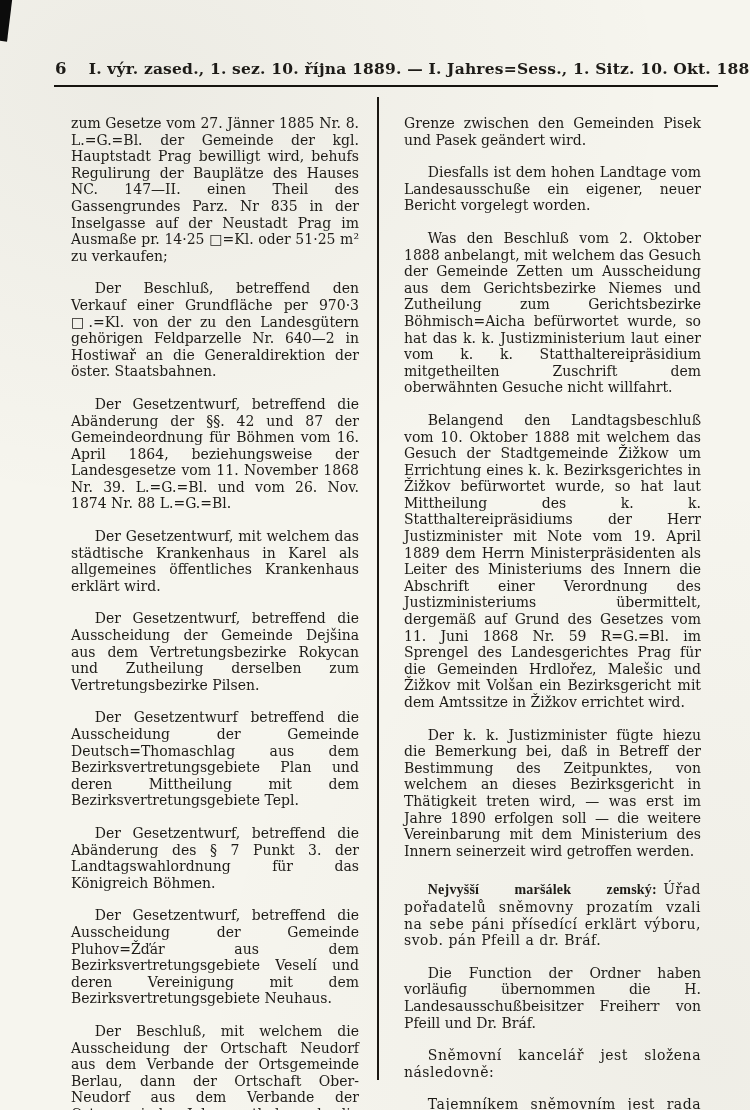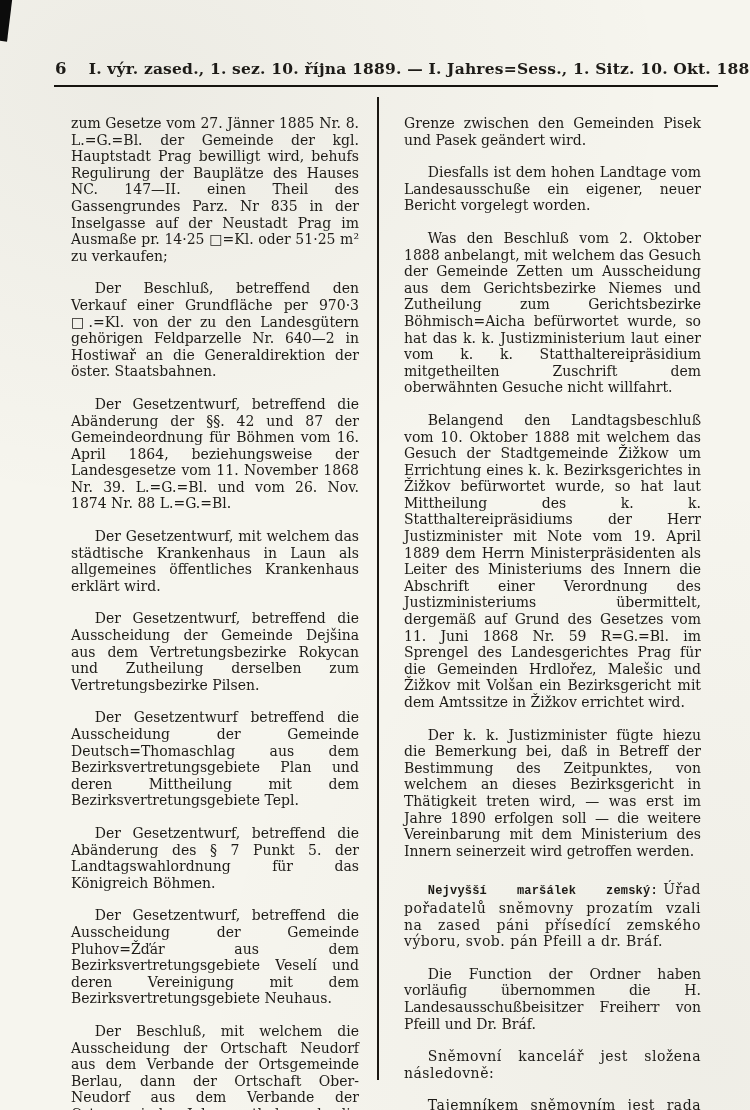--- a/index.html
+++ b/index.html
@@ -45,22 +45,22 @@
   }
   .col-left  { left:55px;  width:320px; }
   .col-right { left:388px; width:329px; }
   p.para { margin:16px; text-indent:1.7em; }
   p.noindent { text-indent:0; }
   p.g1 { margin-top:7px; }
   p.g2 { margin-top:22px; }
   .czech { letter-spacing:0.5px; }
   .speaker {
     font-weight:bold;
-    font-family:Liberation Mono, monospace;
-    font-size:12px; letter-spacing:0.2px;
+    font-family:Liberation Serif, serif;
+    font-size:14px; letter-spacing:0.2px;
     margin-right:0.45em;
   }
 </style>
 </head>
 <body>
 
 <div class="page">
 
   <div class="corner-mark"></div>
 
@@ -69,36 +69,36 @@
     <span>I. výr. zased., 1. sez. 10. října 1889. — I. Jahres=Sess., 1. Sitz. 10. Okt. 1889</span>
   </div>
 
   <div class="header-rule"></div>
   <div class="col-divider"></div>
 
   <div class="col col-left">
     <p class="para noindent">zum Gesetze vom 27. Jänner 1885 Nr. 8. L.=G.=Bl. der Gemeinde der kgl. Hauptstadt Prag bewilligt wird, behufs Regulirung der Bauplätze des Hauses NC. 147—II. einen Theil des Gassengrundes Parz. Nr 835 in der Inselgasse auf der Neustadt Prag im Ausmaße pr. 14·25 □=Kl. oder 51·25 m² zu verkaufen;</p>
     <p class="para">Der Beschluß, betreffend den Verkauf einer Grundfläche per 970·3 □.=Kl. von der zu den Landesgütern gehörigen Feldparzelle Nr. 640—2 in Hostiwař an die Generaldirektion der öster. Staatsbahnen.</p>
     <p class="para">Der Gesetzentwurf, betreffend die Abänderung der §§. 42 und 87 der Gemeindeordnung für Böhmen vom 16. April 1864, beziehungsweise der Landesgesetze vom 11. November 1868 Nr. 39. L.=G.=Bl. und vom 26. Nov. 1874 Nr. 88 L.=G.=Bl.</p>
-    <p class="para">Der Gesetzentwurf, mit welchem das städtische Krankenhaus in Laun als allgemeines öffentliches Krankenhaus erklärt wird.</p>
+    <p class="para">Der Gesetzentwurf, mit welchem das städtische Krankenhaus in Karel als allgemeines öffentliches Krankenhaus erklärt wird.</p>
     <p class="para">Der Gesetzentwurf, betreffend die Ausscheidung der Gemeinde Dejšina aus dem Vertretungsbezirke Rokycan und Zutheilung derselben zum Vertretungsbezirke Pilsen.</p>
     <p class="para">Der Gesetzentwurf betreffend die Ausscheidung der Gemeinde Deutsch=Thomaschlag aus dem Bezirksvertretungsgebiete Plan und deren Mittheilung mit dem Bezirksvertretungsgebiete Tepl.</p>
-    <p class="para g1">Der Gesetzentwurf, betreffend die Abänderung des § 7 Punkt 5. der Landtagswahlordnung für das Königreich Böhmen.</p>
+    <p class="para g1">Der Gesetzentwurf, betreffend die Abänderung des § 7 Punkt 3. der Landtagswahlordnung für das Königreich Böhmen.</p>
     <p class="para g1">Der Gesetzentwurf, betreffend die Ausscheidung der Gemeinde Pluhov=Žďár aus dem Bezirksvertretungsgebiete Veselí und deren Vereinigung mit dem Bezirksvertretungsgebiete Neuhaus.</p>
     <p class="para g1">Der Beschluß, mit welchem die Ausscheidung der Ortschaft Neudorf aus dem Verbande der Ortsgemeinde Berlau, dann der Ortschaft Ober-Neudorf aus dem Verbande der Ortsgemeinde Johannesthal und die Vereinigung dieser beiden Ortschaften zu einer selbständigen Ortsgemeinde unter dem Namen Neudorf bewilligt wird.</p>
     <p class="para g1">Die Allerhöchste Sanktion hat nicht erlangt der Gesetzentwurf, mit welchem die</p>
   </div>
 
   <div class="col col-right">
     <p class="para noindent">Grenze zwischen den Gemeinden Pisek und Pasek geändert wird.</p>
     <p class="para">Diesfalls ist dem hohen Landtage vom Landesausschuße ein eigener, neuer Bericht vorgelegt worden.</p>
     <p class="para">Was den Beschluß vom 2. Oktober 1888 anbelangt, mit welchem das Gesuch der Gemeinde Zetten um Ausscheidung aus dem Gerichtsbezirke Niemes und Zutheilung zum Gerichtsbezirke Böhmisch=Aicha befürwortet wurde, so hat das k. k. Justizministerium laut einer vom k. k. Statthaltereipräsidium mitgetheilten Zuschrift dem oberwähnten Gesuche nicht willfahrt.</p>
     <p class="para">Belangend den Landtagsbeschluß vom 10. Oktober 1888 mit welchem das Gesuch der Stadtgemeinde Žižkow um Errichtung eines k. k. Bezirksgerichtes in Žižkov befürwortet wurde, so hat laut Mittheilung des k. k. Statthaltereipräsidiums der Herr Justizminister mit Note vom 19. April 1889 dem Herrn Ministerpräsidenten als Leiter des Ministeriums des Innern die Abschrift einer Verordnung des Justizministeriums übermittelt, dergemäß auf Grund des Gesetzes vom 11. Juni 1868 Nr. 59 R=G.=Bl. im Sprengel des Landesgerichtes Prag für die Gemeinden Hrdlořez, Malešic und Žižkov mit Volšan ein Bezirksgericht mit dem Amtssitze in Žižkov errichtet wird.</p>
     <p class="para">Der k. k. Justizminister fügte hiezu die Bemerkung bei, daß in Betreff der Bestimmung des Zeitpunktes, von welchem an dieses Bezirksgericht in Thätigkeit treten wird, — was erst im Jahre 1890 erfolgen soll — die weitere Vereinbarung mit dem Ministerium des Innern seinerzeit wird getroffen werden.</p>
     <p class="para g2 czech">
-      <strong class="speaker">Nejvyšší maršálek zemský:</strong><span>Úřad pořadatelů sněmovny prozatím vzali na zased páni přísedící zemského výboru, svob. pán Pfeill a dr. Bráf.</span>
+      <strong class="speaker">Nejvyšší maršálek zemský:</strong><span>Úřad pořadatelů sněmovny prozatím vzali na sebe páni přísedící erklärt výboru, svob. pán Pfeill a dr. Bráf.</span>
     </p>
     <p class="para">Die Function der Ordner haben vorläufig übernommen die H. Landesausschußbeisitzer Freiherr von Pfeill und Dr. Bráf.</p>
     <p class="para czech">Sněmovní kancelář jest složena následovně:</p>
     <p class="para czech">Tajemníkem sněmovním jest rada výboru zemského, Antonín Höhm, aktuáry sněmovními ustanoveni jsou tajemníci výboru zemského dr. Jakub Haubner, Karel Baretta, dr. Josef Juppa a Vilém Tobiš; všickni tito již v předešlém zasedání složili slib dle článku 4. jednacího řádu předepsaný.</p>
   </div>
 
 </div>
 
 </body></html>

